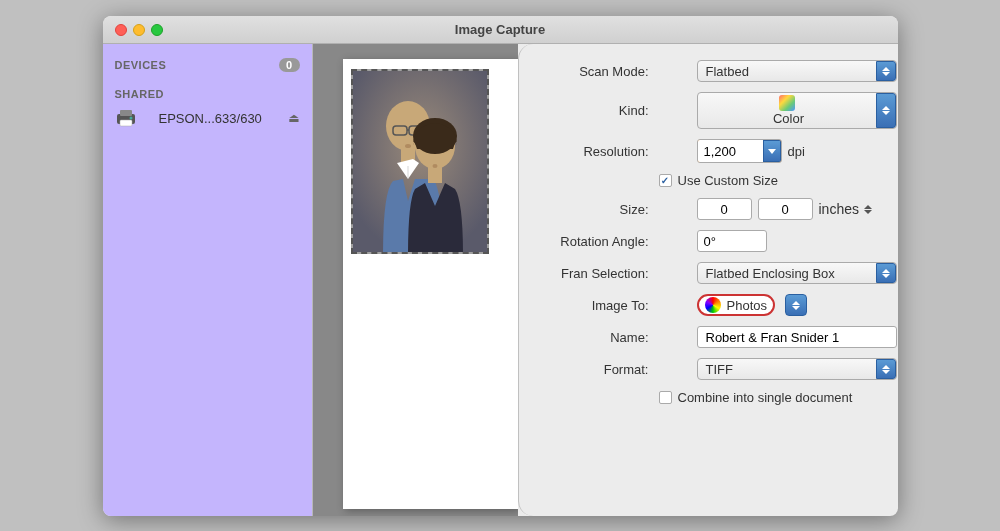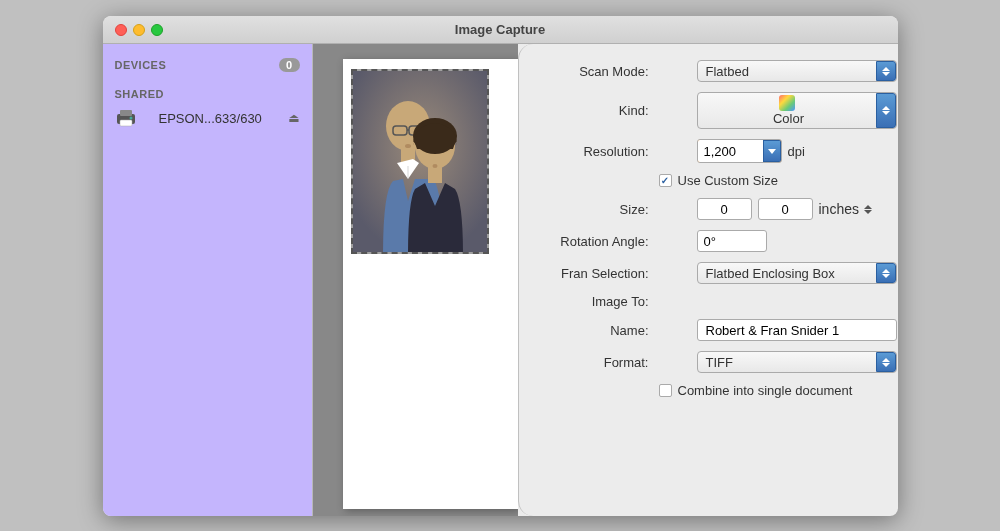--- a/index.html
+++ b/index.html
@@ -462,20 +462,32 @@
             <div class="blue-select-btn" style="position:absolute; right:0; top:0; bottom:0; height:100%; border-radius:0 3px 3px 0; width:20px;">
               <div class="blue-arr-up"></div>
               <div class="blue-arr-down"></div>
             </div>
           </div>
         </div>
       </div>
 
       <div class="form-row">
         <span class="form-label">Image To:</span>
+        <div class="form-control-wrap">
+          <div style="position:relative; display:flex; align-items:center;">
+            <div class="scan-to-highlight">
+              <div class="photos-icon"></div>
+              <span>Photos</span>
+            </div>
+          </div>
+          <div class="blue-select-btn" style="margin-left:4px;">
+            <div class="blue-arr-up"></div>
+            <div class="blue-arr-down"></div>
+          </div>
+        </div>
       </div>
 
       <div class="form-row">
         <span class="form-label">Name:</span>
         <div class="form-control-wrap">
           <input class="name-input" type="text" value="Robert &amp; Fran Snider 1" style="">
         </div>
       </div>
 
       <div class="form-row">

